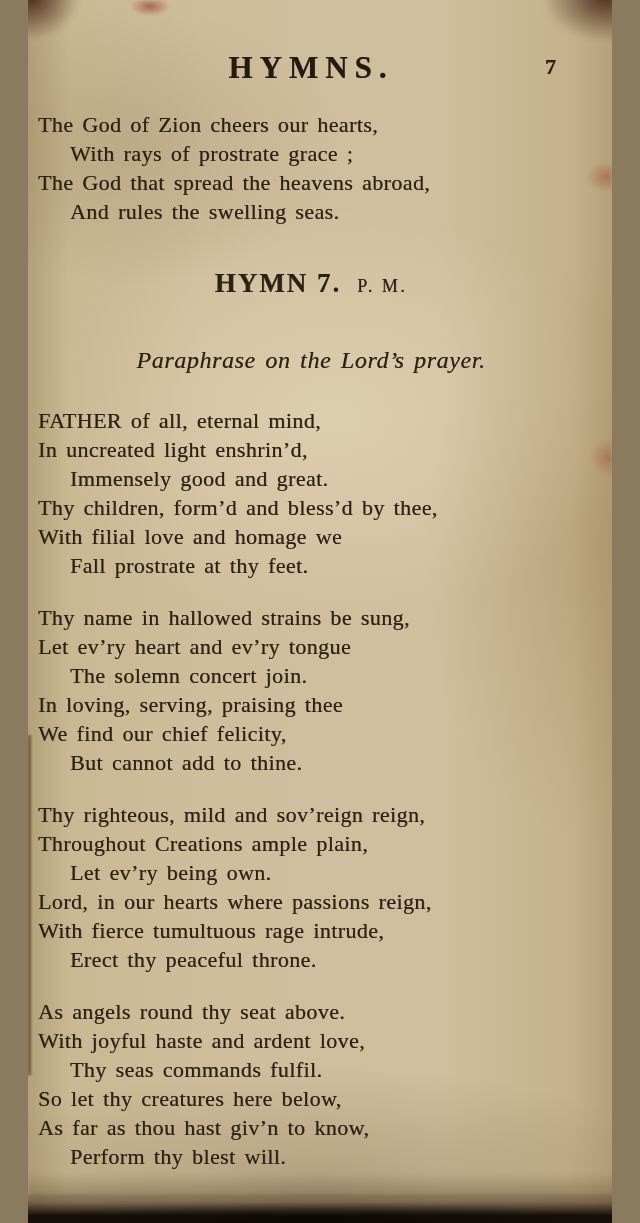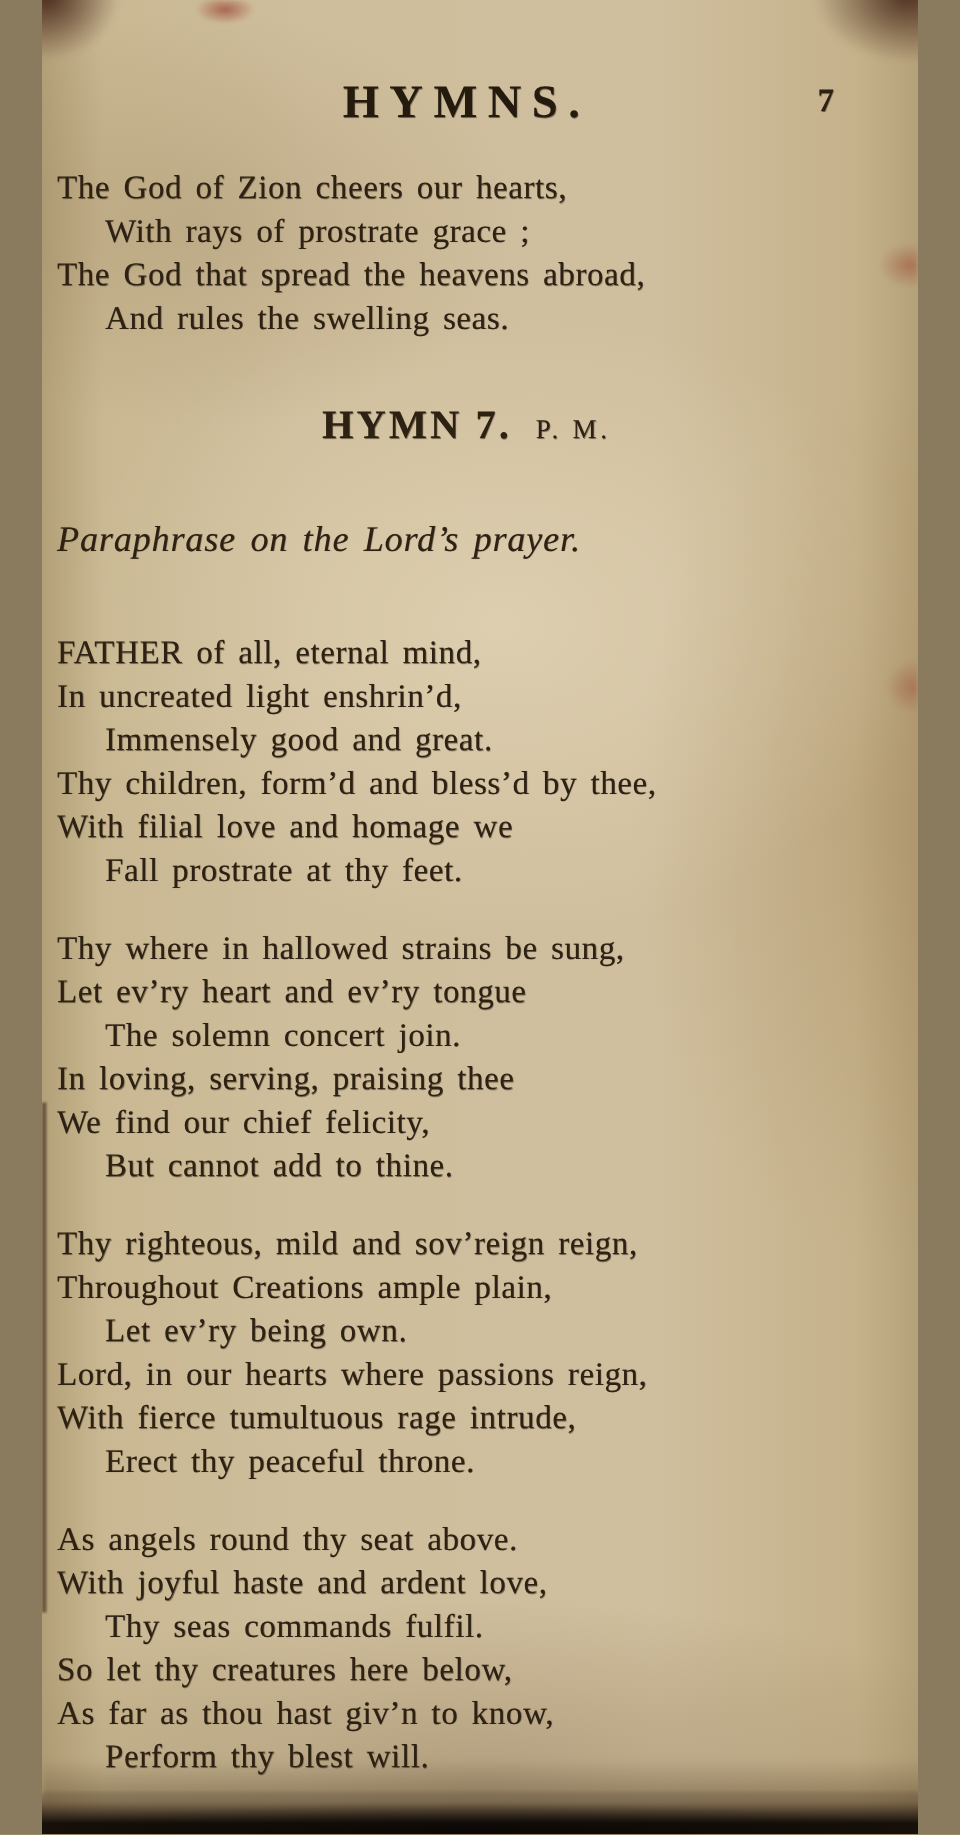--- a/index.html
+++ b/index.html
@@ -114,22 +114,22 @@
     letter-spacing: 2px;
   }
   .hymn-meter {
     font-size: 18px;
     font-weight: normal;
     letter-spacing: 2.5px;
     margin-left: 16px;
   }
   .hymn-subtitle {
     margin-top: 48px;
-    margin-bottom: 46px;
-    text-align: left;
+    margin-bottom: 32px;
+    text-align: center;
     font-style: italic;
     font-size: 24px;
     letter-spacing: 0.6px;
     word-spacing: 3px;
   }
   .stanza + .stanza { margin-top: 23px; }
   .body-stanzas .stanza:first-child { margin-top: 0; }
 </style>
 </head>
 <body>
@@ -168,21 +168,21 @@
       <div class="stanza">
         <div class="line">FATHER of all, eternal mind,</div>
         <div class="line">In uncreated light enshrin’d,</div>
         <div class="line indent">Immensely good and great.</div>
         <div class="line">Thy children, form’d and bless’d by thee,</div>
         <div class="line">With filial love and homage we</div>
         <div class="line indent">Fall prostrate at thy feet.</div>
       </div>
 
       <div class="stanza">
-        <div class="line">Thy where in hallowed strains be sung,</div>
+        <div class="line">Thy name in hallowed strains be sung,</div>
         <div class="line">Let ev’ry heart and ev’ry tongue</div>
         <div class="line indent">The solemn concert join.</div>
         <div class="line">In loving, serving, praising thee</div>
         <div class="line">We find our chief felicity,</div>
         <div class="line indent">But cannot add to thine.</div>
       </div>
 
       <div class="stanza">
         <div class="line">Thy righteous, mild and sov’reign reign,</div>
         <div class="line">Throughout Creations ample plain,</div>

